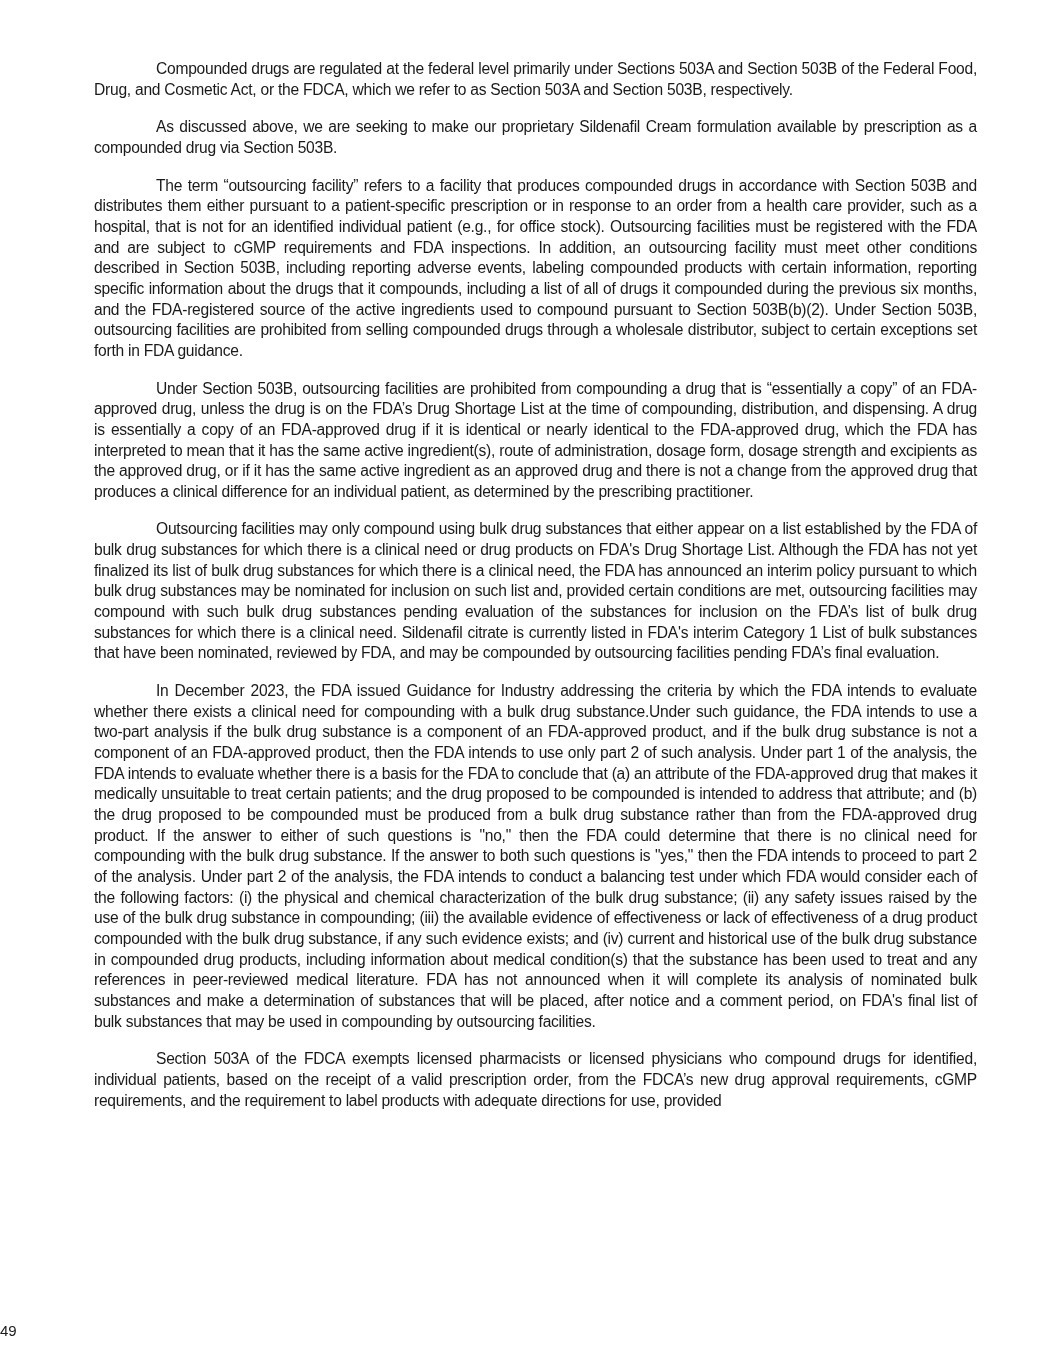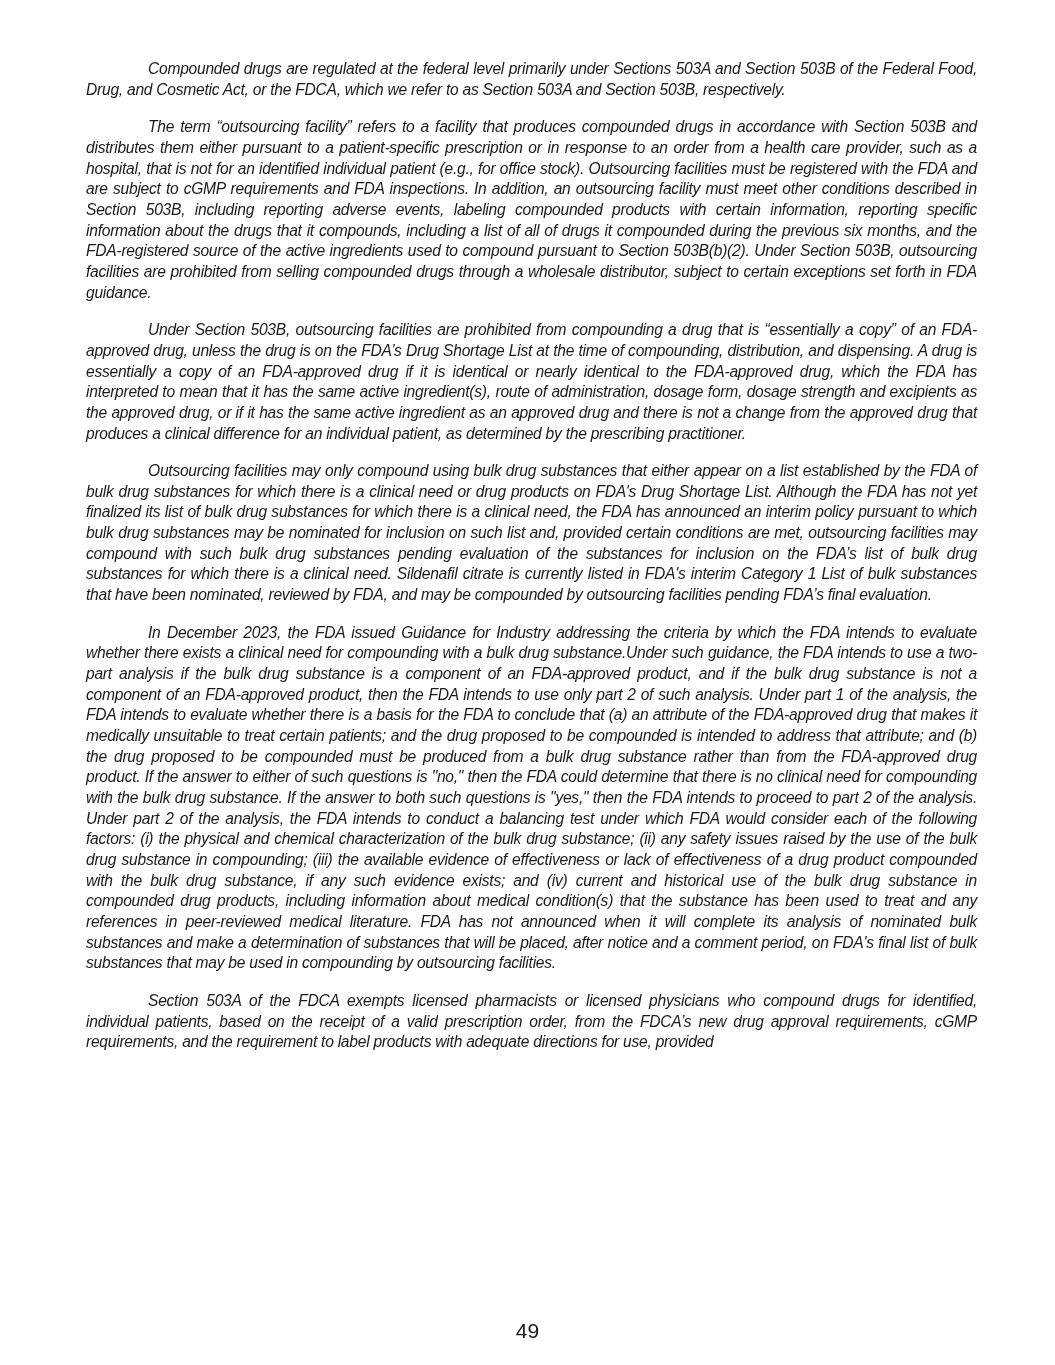--- a/index.html
+++ b/index.html
@@ -15,46 +15,45 @@
       color: #1a1a1a;
       font-family: "Liberation Sans", "DejaVu Sans", sans-serif;
     }
     .page {
       position: absolute;
       left: 78px;
       top: 59px;
       width: 899px;
     }
     .para {
-      margin: 0 0 17px 8px;
+      margin: 0 0 17px 16px;
       font-size: 15.6px;
       line-height: 20.65px;
       text-align: justify;
       text-indent: 62px;
       letter-spacing: -0.25px;
       word-spacing: 0px;
       hyphens: none;
-      font-style: italic;
     }
     .page-number {
       position: absolute;
       left: 0;
       width: 1055px;
       top: 1321px;
-      text-align: center;
-      font-size: 21px;
+      font-size: 15px;
       line-height: 20px;
       color: #1a1a1a;
     }
   </style>
 </head>
 <body>
 
 <div class="page">
   <p class="para">Compounded drugs are regulated at the federal level primarily under Sections 503A and Section 503B of the Federal Food, Drug, and Cosmetic Act, or the FDCA, which we refer to as Section 503A and Section 503B, respectively.</p>
+  <p class="para">As discussed above, we are seeking to make our proprietary Sildenafil Cream formulation available by prescription as a compounded drug via Section 503B.</p>
   <p class="para">The term “outsourcing facility” refers to a facility that produces compounded drugs in accordance with Section 503B and distributes them either pursuant to a patient-specific prescription or in response to an order from a health care provider, such as a hospital, that is not for an identified individual patient (e.g., for office stock). Outsourcing facilities must be registered with the FDA and are subject to cGMP requirements and FDA inspections. In addition, an outsourcing facility must meet other conditions described in Section 503B, including reporting adverse events, labeling compounded products with certain information, reporting specific information about the drugs that it compounds, including a list of all of drugs it compounded during the previous six months, and the FDA-registered source of the active ingredients used to compound pursuant to Section 503B(b)(2). Under Section 503B, outsourcing facilities are prohibited from selling compounded drugs through a wholesale distributor, subject to certain exceptions set forth in FDA guidance.</p>
   <p class="para">Under Section 503B, outsourcing facilities are prohibited from compounding a drug that is “essentially a copy” of an FDA-approved drug, unless the drug is on the FDA’s Drug Shortage List at the time of compounding, distribution, and dispensing. A drug is essentially a copy of an FDA-approved drug if it is identical or nearly identical to the FDA-approved drug, which the FDA has interpreted to mean that it has the same active ingredient(s), route of administration, dosage form, dosage strength and excipients as the approved drug, or if it has the same active ingredient as an approved drug and there is not a change from the approved drug that produces a clinical difference for an individual patient, as determined by the prescribing practitioner.</p>
   <p class="para">Outsourcing facilities may only compound using bulk drug substances that either appear on a list established by the FDA of bulk drug substances for which there is a clinical need or drug products on FDA's Drug Shortage List. Although the FDA has not yet finalized its list of bulk drug substances for which there is a clinical need, the FDA has announced an interim policy pursuant to which bulk drug substances may be nominated for inclusion on such list and, provided certain conditions are met, outsourcing facilities may compound with such bulk drug substances pending evaluation of the substances for inclusion on the FDA’s list of bulk drug substances for which there is a clinical need. Sildenafil citrate is currently listed in FDA's interim Category 1 List of bulk substances that have been nominated, reviewed by FDA, and may be compounded by outsourcing facilities pending FDA’s final evaluation.</p>
   <p class="para">In December 2023, the FDA issued Guidance for Industry addressing the criteria by which the FDA intends to evaluate whether there exists a clinical need for compounding with a bulk drug substance.Under such guidance, the FDA intends to use a two-part analysis if the bulk drug substance is a component of an FDA-approved product, and if the bulk drug substance is not a component of an FDA-approved product, then the FDA intends to use only part 2 of such analysis. Under part 1 of the analysis, the FDA intends to evaluate whether there is a basis for the FDA to conclude that (a) an attribute of the FDA-approved drug that makes it medically unsuitable to treat certain patients; and the drug proposed to be compounded is intended to address that attribute; and (b) the drug proposed to be compounded must be produced from a bulk drug substance rather than from the FDA-approved drug product. If the answer to either of such questions is "no," then the FDA could determine that there is no clinical need for compounding with the bulk drug substance. If the answer to both such questions is "yes," then the FDA intends to proceed to part 2 of the analysis. Under part 2 of the analysis, the FDA intends to conduct a balancing test under which FDA would consider each of the following factors: (i) the physical and chemical characterization of the bulk drug substance; (ii) any safety issues raised by the use of the bulk drug substance in compounding; (iii) the available evidence of effectiveness or lack of effectiveness of a drug product compounded with the bulk drug substance, if any such evidence exists; and (iv) current and historical use of the bulk drug substance in compounded drug products, including information about medical condition(s) that the substance has been used to treat and any references in peer-reviewed medical literature. FDA has not announced when it will complete its analysis of nominated bulk substances and make a determination of substances that will be placed, after notice and a comment period, on FDA's final list of bulk substances that may be used in compounding by outsourcing facilities.</p>
   <p class="para">Section 503A of the FDCA exempts licensed pharmacists or licensed physicians who compound drugs for identified, individual patients, based on the receipt of a valid prescription order, from the FDCA’s new drug approval requirements, cGMP requirements, and the requirement to label products with adequate directions for use, provided</p>
 </div>
 
 <div class="page-number">49</div>
 
 </body></html>

